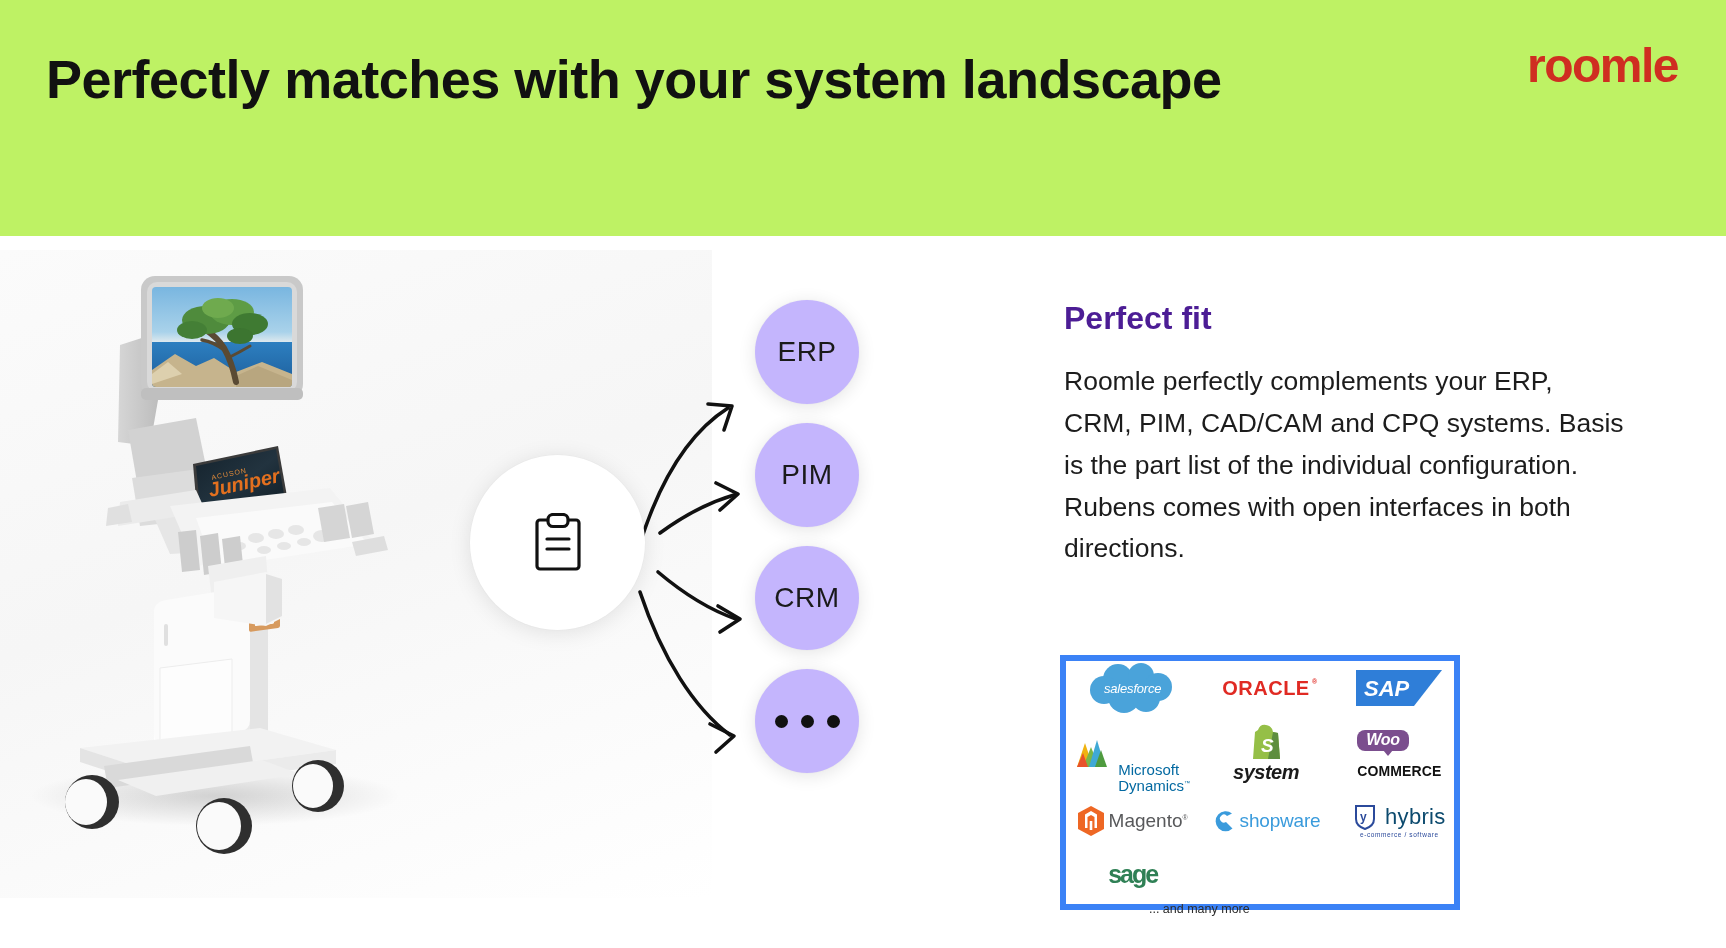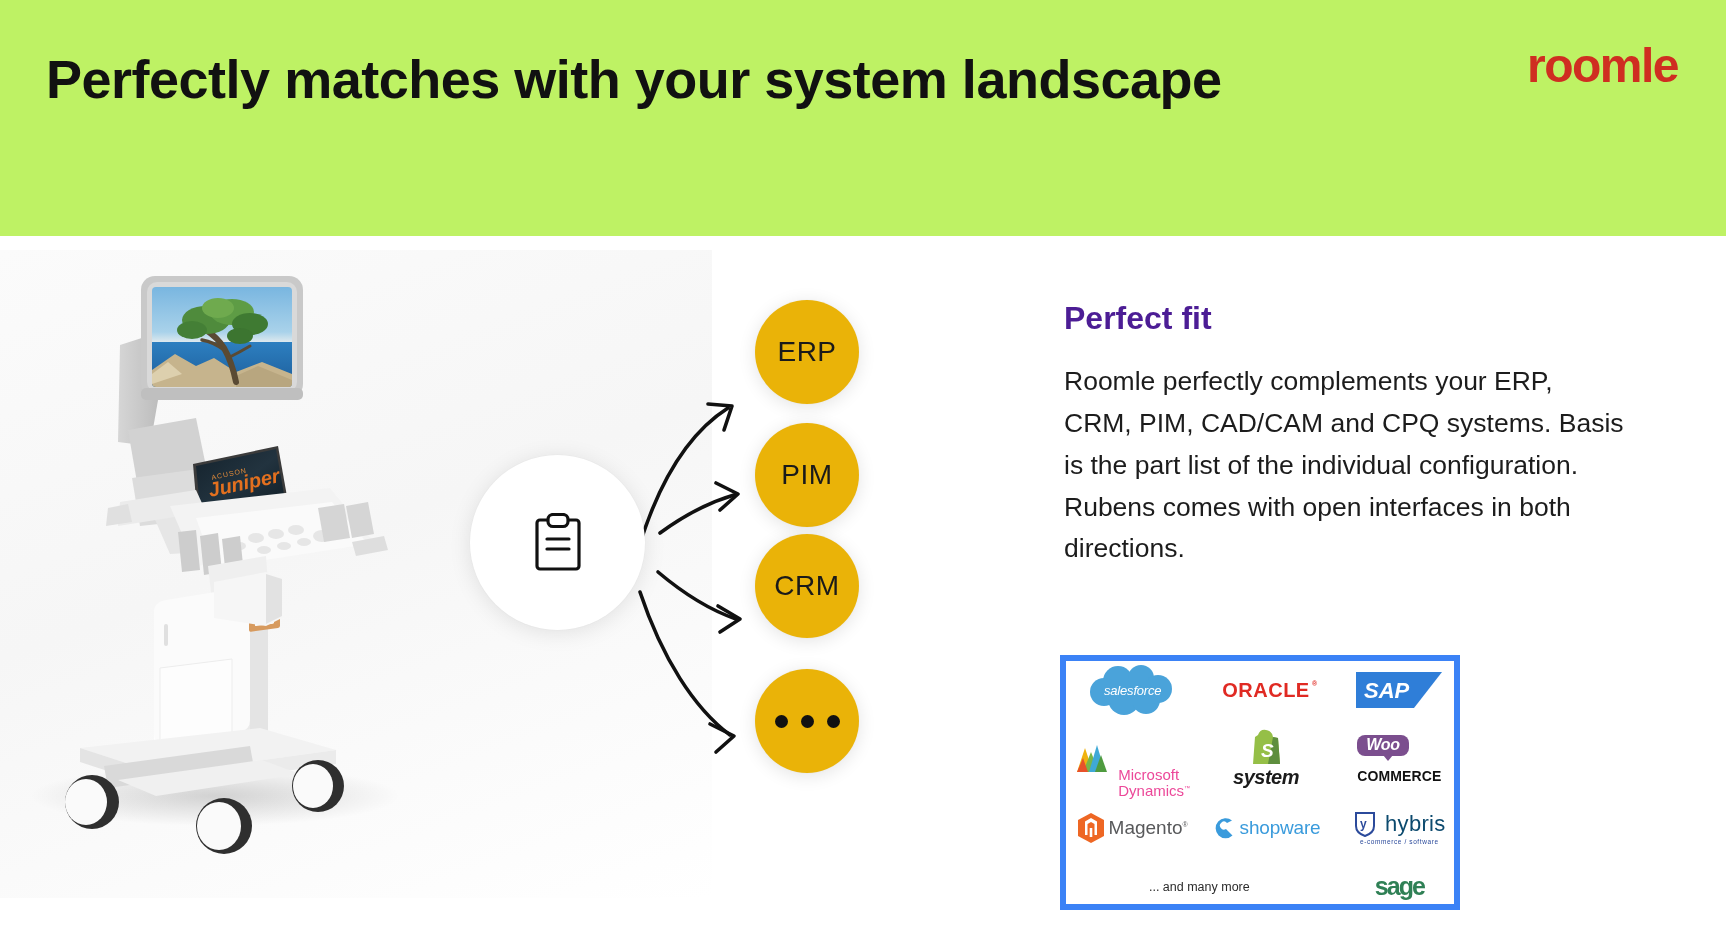--- a/index.html
+++ b/index.html
@@ -78,30 +78,30 @@
     width: 175px; height: 175px;
     border-radius: 50%;
     background: #ffffff;
     box-shadow: 0 3px 22px rgba(0,0,0,0.10), 0 0 0 1px rgba(0,0,0,0.012);
     display: flex; align-items: center; justify-content: center;
   }
   .node {
     position: absolute;
     width: 104px; height: 104px;
     border-radius: 50%;
-    background: #eab308;
+    background: #c4b5fd;
     box-shadow: 0 3px 18px rgba(0,0,0,0.11), 0 0 0 1px rgba(0,0,0,0.012);
     display: flex; align-items: center; justify-content: center;
     font-size: 28px;
     color: #1a1a1a;
     letter-spacing: 0.5px;
   }
   .node-erp { left: 285px; top: 20px; }
   .node-pim { left: 285px; top: 143px; }
-  .node-crm { left: 285px; top: 254px; text-align: center; }
+  .node-crm { left: 285px; top: 266px; text-align: center; }
   .node-dots { left: 285px; top: 389px; }
   .dots { display: flex; gap: 13px; }
   .dots i { width: 13px; height: 13px; border-radius: 50%; background: #111; display:block; }
   .arrows { position: absolute; left: 0; top: 0; width: 490px; height: 570px; pointer-events: none; }
 
   
   .info {
     position: absolute;
     left: 1064px;
     top: 300px;
@@ -152,21 +152,21 @@
 
   
   .oracle { font-size: 20px; font-weight: bold; color: #e02a23; letter-spacing: 0.5px; position: relative; }
   .oracle sup { font-size: 7px; position: absolute; top: 1px; right: -8px; }
 
   
   .sap-wrap { position: relative; width: 86px; height: 36px; }
 
   
   .msd { display: flex; align-items: center; gap: 5px; }
-  .msd-text { font-size: 15px; color: #ec4899; line-height: 1.05; margin-top: 47px; }
+  .msd-text { font-size: 15px; color: #0369a1; line-height: 1.05; margin-top: 47px; }
   .msd-text small { font-size: 6px; vertical-align: super; }
 
   
   .shopify { display: flex; flex-direction: column; align-items: center; gap: 1px; }
   .shopify-name { font-size: 20px; font-style: italic; font-weight: bold; color: #1b1b1b; letter-spacing: -0.5px; }
 
   
   .woo { display: flex; flex-direction: column; align-items: flex-start; }
   .woo-bubble {
     background: #7b4e8e; color: #ffffff; font-size: 16px; font-weight: bold; font-style: italic;
@@ -483,24 +483,24 @@
             <svg width="24" height="26" viewBox="0 0 24 26">
               <path d="M3 2 H21 V15 Q21 22 12 25 Q3 22 3 15 Z" fill="none" stroke="#2b4a9b" stroke-width="2"></path>
               <text x="7" y="17" font-family="'Liberation Sans',sans-serif" font-size="12" font-weight="bold" fill="#2b4a9b">y</text>
             </svg>
             <div class="hybris-name">hybris</div>
           </div>
           <div class="hybris-sub">e-commerce / software</div>
         </div>
       </div>
 
+      <div class="logo-cell">
+        <div class="sage">sage</div>
+      </div>
+
       <div class="logo-cell" style="grid-column: 1 / span 2;">
         <div class="many-more">... and many more</div>
       </div>
 
-      <div class="logo-cell">
-        <div class="sage">sage</div>
-      </div>
-
     </div>
   </div>
 
 </div>
 
 </body></html>

